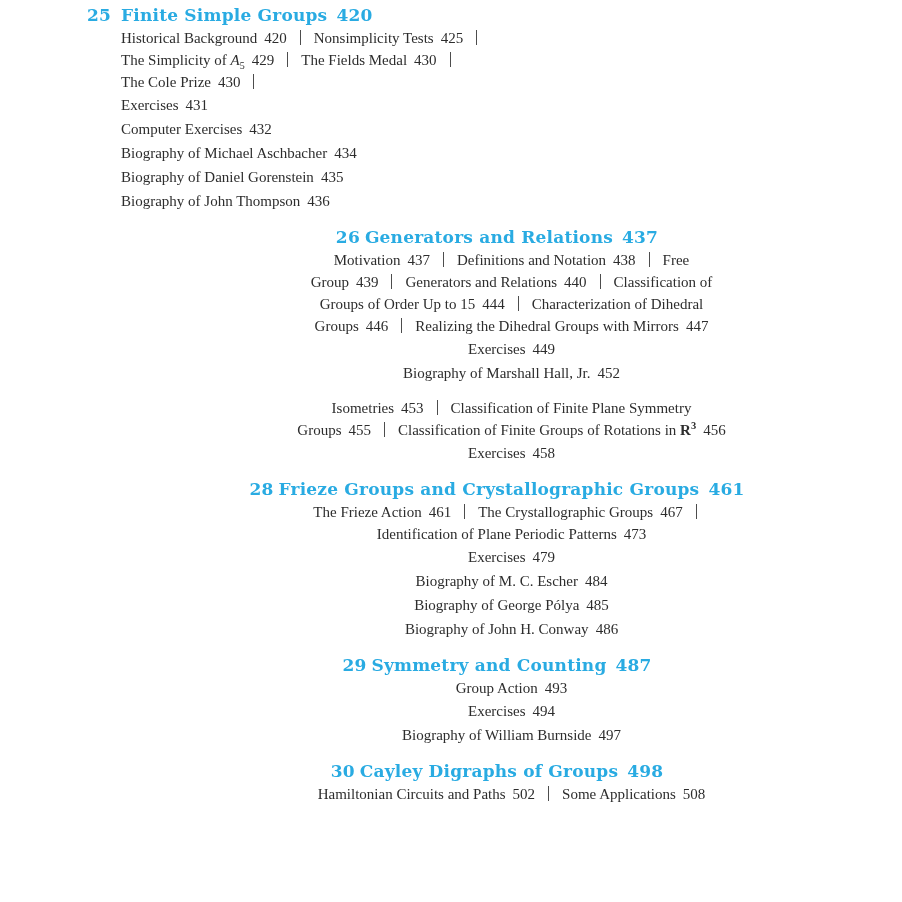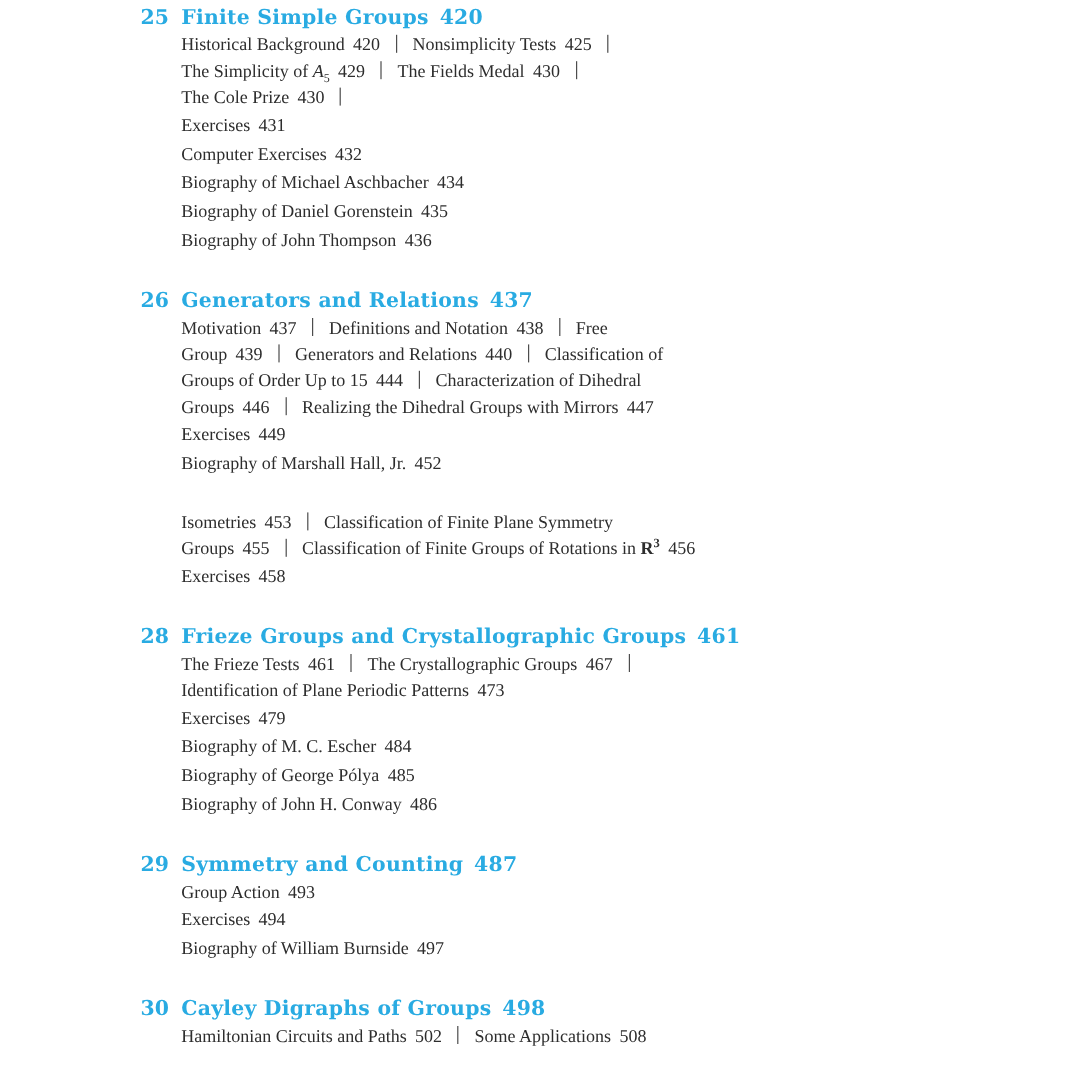--- a/index.html
+++ b/index.html
@@ -3,22 +3,22 @@
 <meta charset="utf-8">
 <style>
   html, body { margin: 0; padding: 0; }
   body {
     width: 902px; height: 902px;
     background: #ffffff;
     font-family: "Liberation Serif", serif;
     color: #2d2d2d;
     overflow: hidden;
   }
-  .toc { padding: 3px 0 0 117px; }
-  .chapter + .chapter { margin-top: 26px; }
+  .toc { padding: 3px 0 0 87px; }
+  .chapter + .chapter { margin-top: 12px; text-align: center; }
   .heading {
     font-family: "DejaVu Serif", serif;
     font-weight: bold;
     color: #29abe2;
     font-size: 17px;
     line-height: 24px;
     letter-spacing: 0.2px;
     white-space: pre;
   }
   .ch-num { display: inline-block; width: 34px; }
@@ -78,21 +78,21 @@
     <section class="chapter">
       <div class="lines">
         <div class="sline"><span class="t">Isometries</span><span class="pg">453</span><span class="bar"></span><span class="t">Classification of Finite Plane Symmetry</span></div>
         <div class="sline"><span class="t">Groups</span><span class="pg">455</span><span class="bar"></span><span class="t">Classification of Finite Groups of Rotations in </span><span class="bv">R</span><sup class="msup">3</sup><span class="pg">456</span></div>
         <div class="xline"><span class="xt">Exercises</span><span class="xpg">458</span></div>
       </div>
     </section>
     <section class="chapter">
       <div class="heading"><span class="ch-num">28</span><span class="ch-title">Frieze Groups and Crystallographic Groups</span><span class="ch-page">461</span></div>
       <div class="lines">
-        <div class="sline"><span class="t">The Frieze Tests</span><span class="pg">461</span><span class="bar"></span><span class="t">The Crystallographic Groups</span><span class="pg">467</span><span class="bar"></span></div>
+        <div class="sline"><span class="t">The Frieze Action</span><span class="pg">461</span><span class="bar"></span><span class="t">The Crystallographic Groups</span><span class="pg">467</span><span class="bar"></span></div>
         <div class="sline"><span class="t">Identification of Plane Periodic Patterns</span><span class="pg">473</span></div>
         <div class="xline"><span class="xt">Exercises</span><span class="xpg">479</span></div>
         <div class="xline"><span class="xt">Biography of M. C. Escher</span><span class="xpg">484</span></div>
         <div class="xline"><span class="xt">Biography of George Pólya</span><span class="xpg">485</span></div>
         <div class="xline"><span class="xt">Biography of John H. Conway</span><span class="xpg">486</span></div>
       </div>
     </section>
     <section class="chapter">
       <div class="heading"><span class="ch-num">29</span><span class="ch-title">Symmetry and Counting</span><span class="ch-page">487</span></div>
       <div class="lines">

